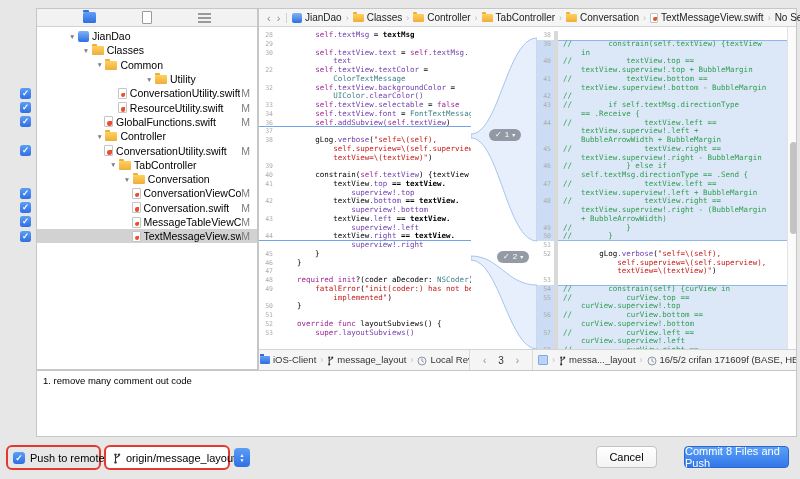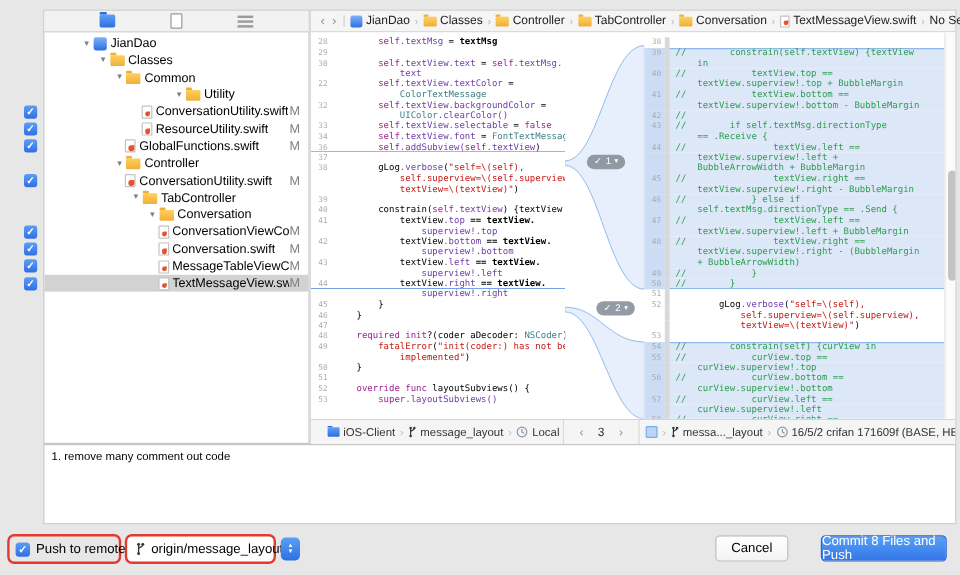--- a/index.html
+++ b/index.html
@@ -84,21 +84,21 @@
   .hl-bot { box-shadow:inset 0 -1px 0 #8FB7EC; }
   .divrow { box-shadow:inset 0 -1px 0 #74A3E8; }
 
   .badge { position:absolute; height:12px; border-radius:7px; background:rgba(130,137,148,.85);
            color:#fff; font-size:8px; line-height:12px; display:flex; align-items:center;
            gap:3px; padding:0 6px; z-index:3; }
   .badge .bcaret { font-size:6px; }
 
   .jumpbar { height:21px; border-top:1px solid #D4D4D4; background:#F5F5F5;
              display:flex; align-items:center; font-size:9.5px; color:#333; }
-  .jb-left { width:210px; display:flex; align-items:center; padding-left:14px; overflow:hidden; white-space:nowrap; }
+  .jb-left { width:210px; display:flex; align-items:center; padding-left:1px; overflow:hidden; white-space:nowrap; }
   .jb-pager { width:64px; display:flex; align-items:center; justify-content:center; gap:12px;
               border-left:1px solid #DADADA; border-right:1px solid #DADADA; align-self:stretch; }
   .jb-pager .pg { color:#8E8E8E; font-size:10px; }
   .jb-right { flex:1; display:flex; align-items:center; padding-left:5px; overflow:hidden; white-space:nowrap; }
   .jcrumb { display:flex; align-items:center; gap:3px; }
   .jico-folder { width:10px; height:8px; background:linear-gradient(#63A0F5,#2E6EE0);
                  border-radius:1px; display:inline-block; position:relative; }
   .jico-folder::before { content:""; position:absolute; top:-2px; left:0; width:4px; height:2px;
                          background:#2E6EE0; }
   .jico-file { width:10px; height:10px; border:1px solid #7FA8E8; background:#BBD4F6; border-radius:1px;

